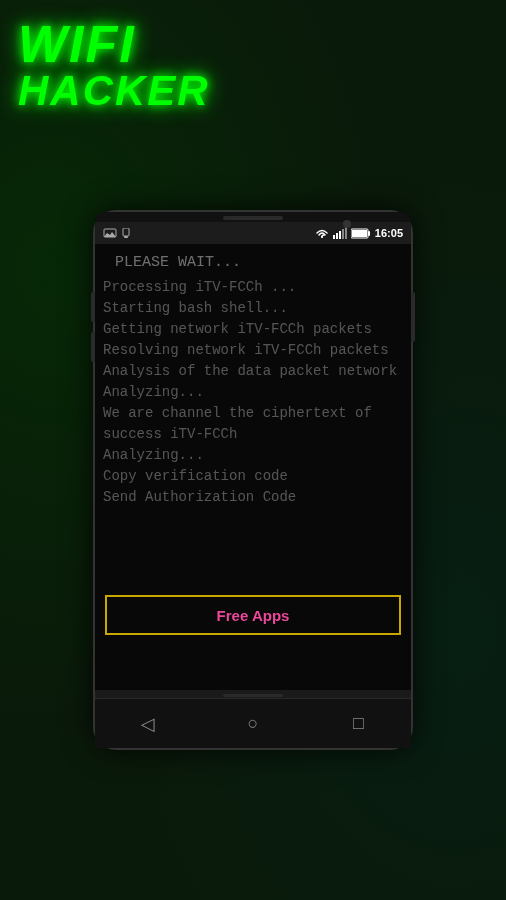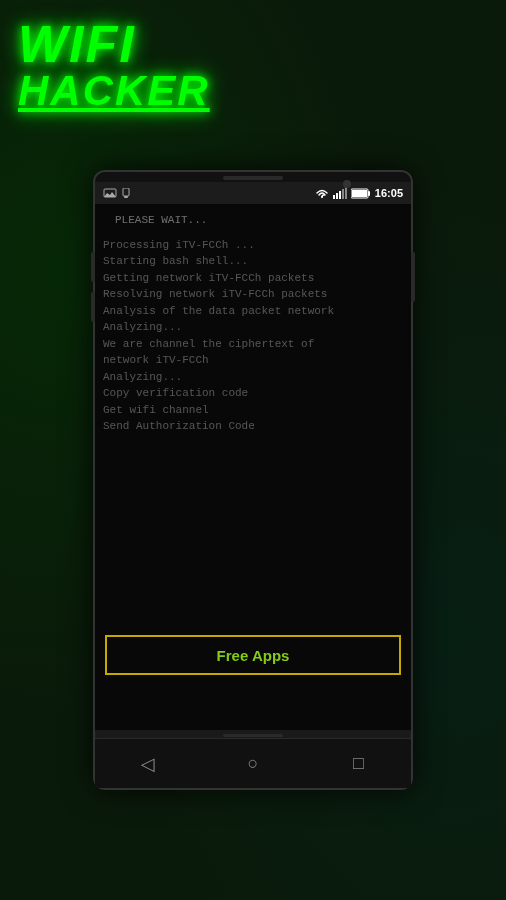--- a/index.html
+++ b/index.html
@@ -54,29 +54,28 @@
     }
 
     .hacker-text {
       font-size: 42px;
       font-weight: 900;
       font-style: italic;
       color: #00ff00;
       text-shadow: 0 0 10px #00ff00, 0 0 20px #00ff00;
       display: block;
       letter-spacing: 2px;
-      text-decoration: underline;
     }
 
     
     .phone {
       width: 320px;
-      height: 620px;
+      height: 540px;
       background: #1a1a1a;
-      border-radius: 12px;
+      border-radius: 23px;
       position: relative;
       z-index: 5;
       box-shadow: 0 0 30px rgba(0,0,0,0.8), inset 0 0 2px rgba(255,255,255,0.1);
       border: 2px solid #333;
       margin-top: 60px;
     }
 
     
     .phone-top {
       height: 10px;
@@ -144,28 +143,28 @@
     .terminal {
       padding: 8px 8px;
       font-family: 'Courier New', monospace;
       font-size: 11px;
       color: #ccc;
       line-height: 1.5;
     }
 
     .terminal .please-wait {
       color: #ddd;
-      font-size: 11px;
-      margin-bottom: 8px;
+      font-size: 15px;
+      margin-bottom: 2px;
       padding-left: 12px;
     }
 
     .terminal .log-line {
       color: #aaa;
-      font-size: 11px;
+      font-size: 14px;
     }
 
     
     .overlay-dim {
       position: absolute;
       inset: 0;
       background: rgba(0,0,0,0.5);
       z-index: 2;
     }
 
@@ -232,21 +231,21 @@
       height: 40px;
       background: transparent;
       border: 2px solid #c8a800;
       display: flex;
       align-items: center;
       justify-content: center;
       z-index: 5;
     }
 
     .free-apps-text {
-      color: #84cc16;
+      color: #ec4899;
       font-size: 15px;
       font-weight: bold;
     }
 
     
     .phone-nav {
       position: absolute;
       bottom: 0;
       width: 100%;
       height: 50px;
@@ -398,24 +397,23 @@
 
     <div class="terminal">
       <div class="please-wait">PLEASE WAIT...</div>
       <div class="log-line">Processing iTV-FCCh ...</div>
       <div class="log-line">Starting bash shell...</div>
       <div class="log-line">Getting network iTV-FCCh packets</div>
       <div class="log-line">Resolving network iTV-FCCh packets</div>
       <div class="log-line">Analysis of the data packet network</div>
       <div class="log-line">Analyzing...</div>
       <div class="log-line">We are channel the ciphertext of</div>
-      <div class="log-line">network iTV-FCCh</div>
+      <div class="log-line">success iTV-FCCh</div>
       <div class="log-line">Analyzing...</div>
       <div class="log-line">Copy verification code</div>
-      <div class="log-line">Get wifi channel</div>
       <div class="log-line">Send Authorization Code</div>
     </div>
 
     <div class="overlay-dim"></div>
 
 
     <div class="free-apps-banner">
       <span class="free-apps-text">Free Apps</span>
     </div>
 

